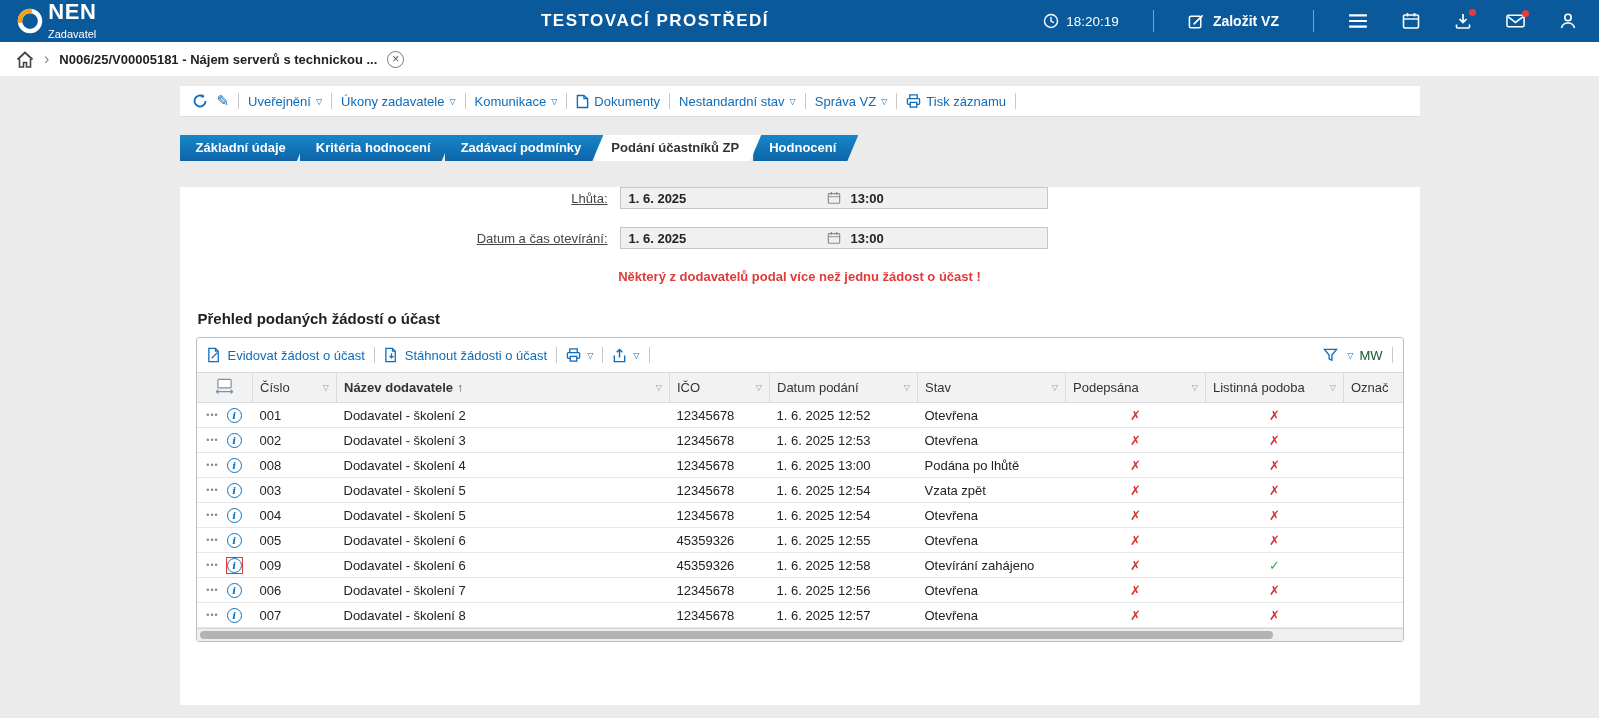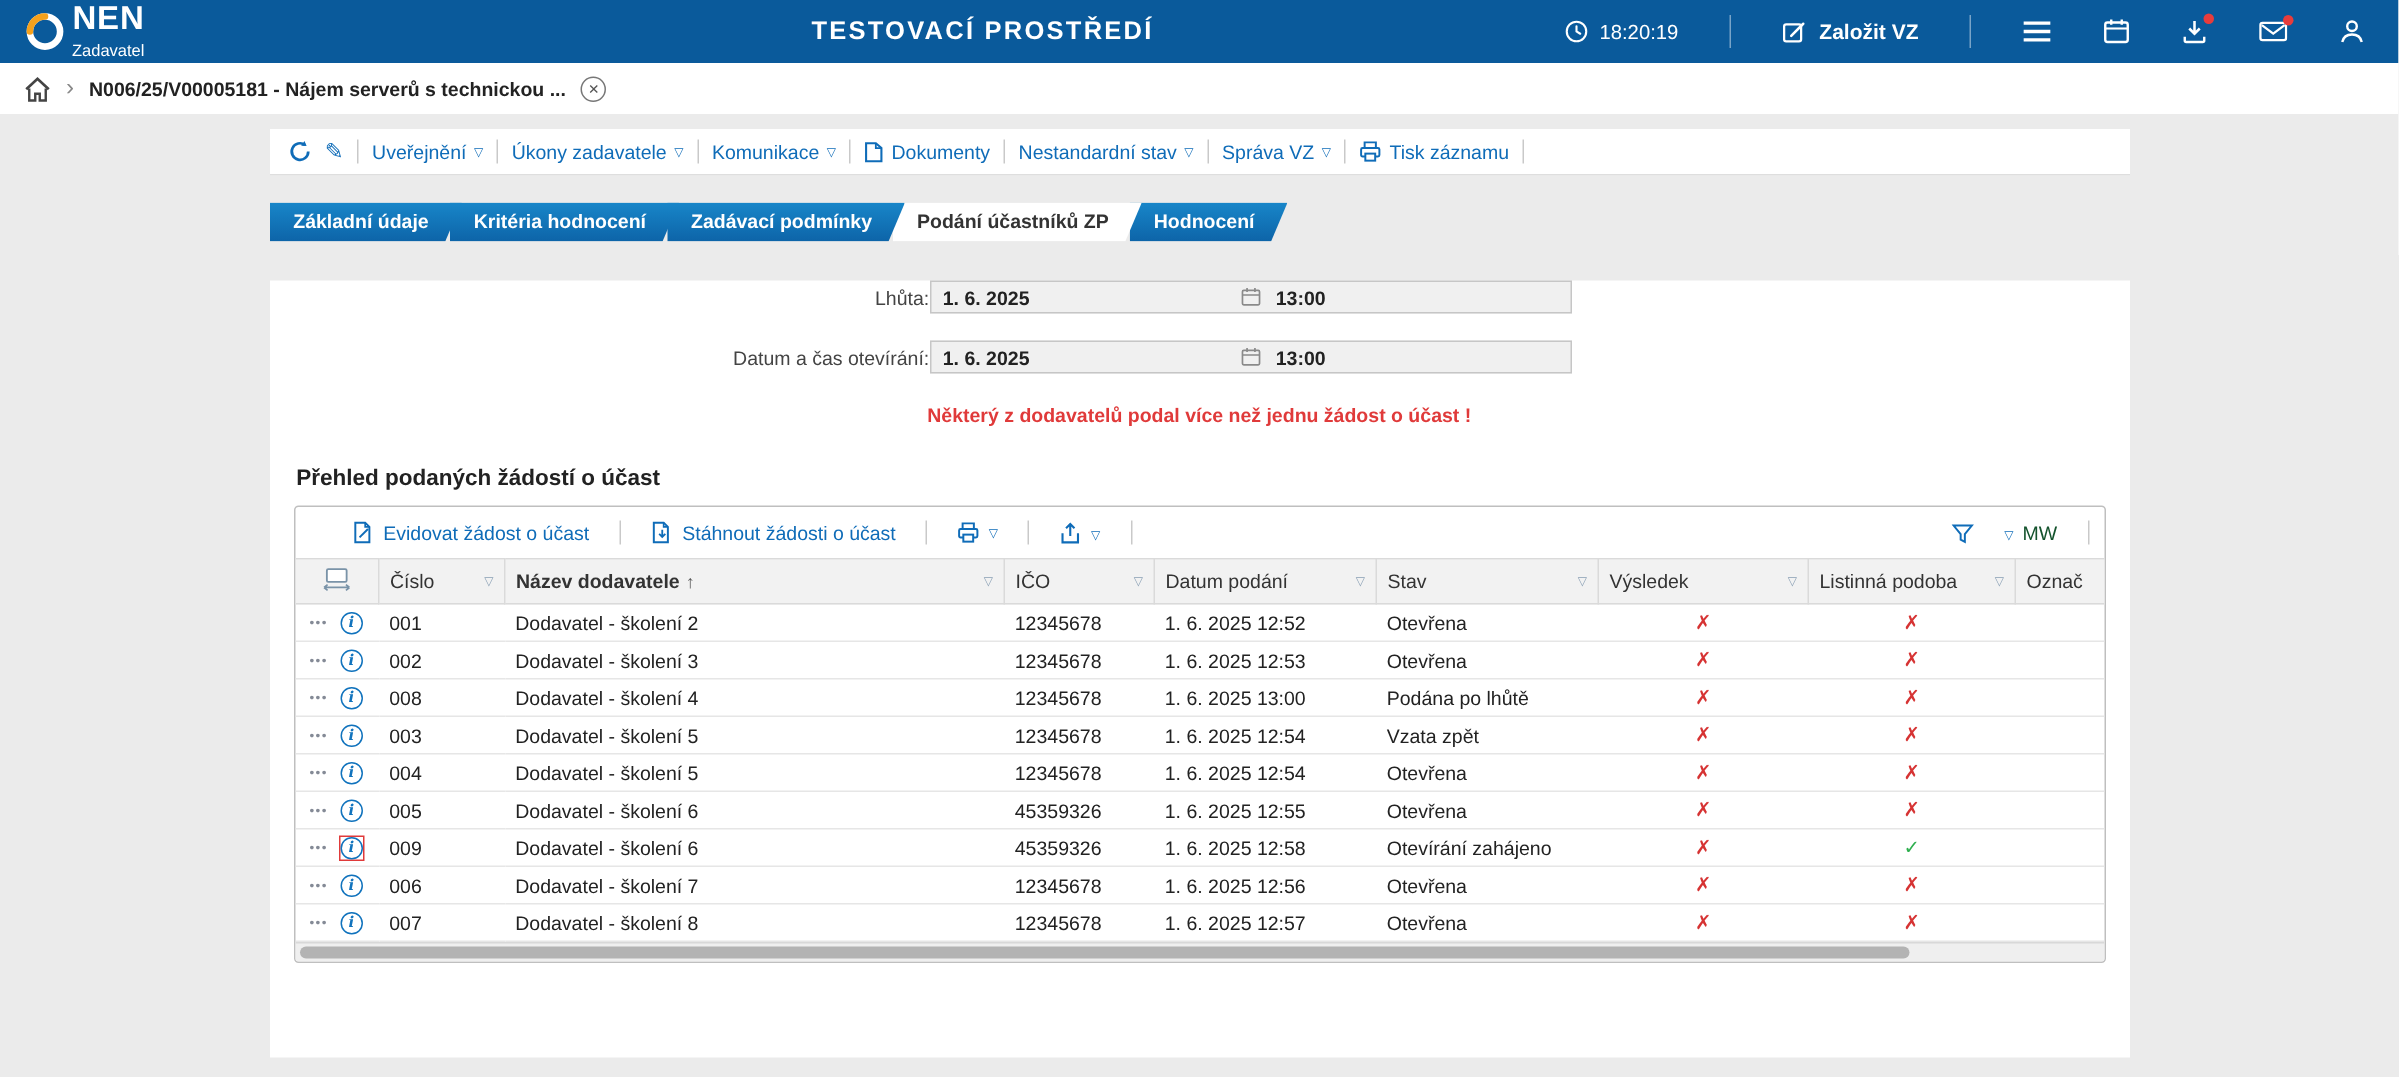--- a/index.html
+++ b/index.html
@@ -54,31 +54,31 @@
   .tabs .tab:nth-child(1){z-index:9}.tabs .tab:nth-child(2){z-index:8}.tabs .tab:nth-child(3){z-index:7}
   .tabs .tab:nth-child(4){z-index:6}.tabs .tab:nth-child(5){z-index:5}.tabs .tab:nth-child(6){z-index:4}
   .tab.active { background:#fff; color:#333; }
 
   
   .content { background:#fff; padding:0 16px 18px; min-height:518px; }
   .section-head { font-size:16px; font-weight:bold; color:#333; padding:13px 0 9px; border-bottom:3px solid #1476bd; margin:0 -16px; padding-left:16px; }
 
   .form { margin-top:26px; }
   .form-row { display:flex; align-items:center; margin-bottom:18px; }
-  .form-label { width:424px; text-align:right; font-size:13px; color:#444; }
+  .form-label { width:424px; text-align:right; padding-right:12px; font-size:13px; color:#444;text-decoration:underline; }
   .dt-field { width:428px; height:22px; background:#f0f0f0; border:1px solid #c6c6c6; display:flex; align-items:center; cursor:text; }
   .dt-date, .dt-time { flex:1; font-size:13px; font-weight:bold; color:#222; padding-left:8px; }
   .dt-cal { display:inline-flex; margin:0 2px; cursor:pointer; }
 
   .warning { margin-top:20px; text-align:center; color:#e03a3a; font-size:13px; font-weight:bold; }
 
   .grid-title { margin:26px 0 10px 2px; font-size:15px; font-weight:bold; color:#222; }
 
   .grid-panel { border:1px solid #bfbfbf; border-radius:3px; background:#fff; overflow:hidden; }
-  .grid-toolbar { display:flex; align-items:flex-end; gap:20px; padding:9px 10px;margin-left:28px; }
+  .grid-toolbar { display:flex; align-items:center; gap:9px; padding:9px 10px; }
   .grid-link { color:#0f6cb8; font-size:13px; display:inline-flex; align-items:center; gap:6px; cursor:pointer; white-space:nowrap; }
   .flexspacer { flex:1; }
   .mw-label { color:#14532d; font-size:13px; }
 
   .table-clip { overflow:hidden; width:1206px; }
   table { border-collapse:collapse; table-layout:fixed; width:1270px; font-size:13px; }
   th { background:#f2f2f2; border:1px solid #dadada; border-left:none; height:30px; padding:0 7px; font-weight:normal; color:#333; text-align:center; }
   th:first-child { text-align:center; }
   .th-inner { display:flex; align-items:center; gap:4px; }
   .th-label-bold { font-weight:bold; }
@@ -393,21 +393,21 @@
                     </span>
                   </th>
                 <th>
                     <span class="th-inner">
                       <span>Stav</span>
                       <span class="thcaret">▽</span>
                     </span>
                   </th>
                 <th>
                     <span class="th-inner">
-                      <span>Výsledek</span>
+                      <span>Podepsána</span>
                       <span class="thcaret">▽</span>
                     </span>
                   </th>
                 <th>
                     <span class="th-inner">
                       <span>Listinná podoba</span>
                       <span class="thcaret">▽</span>
                     </span>
                   </th>
                 <th>

